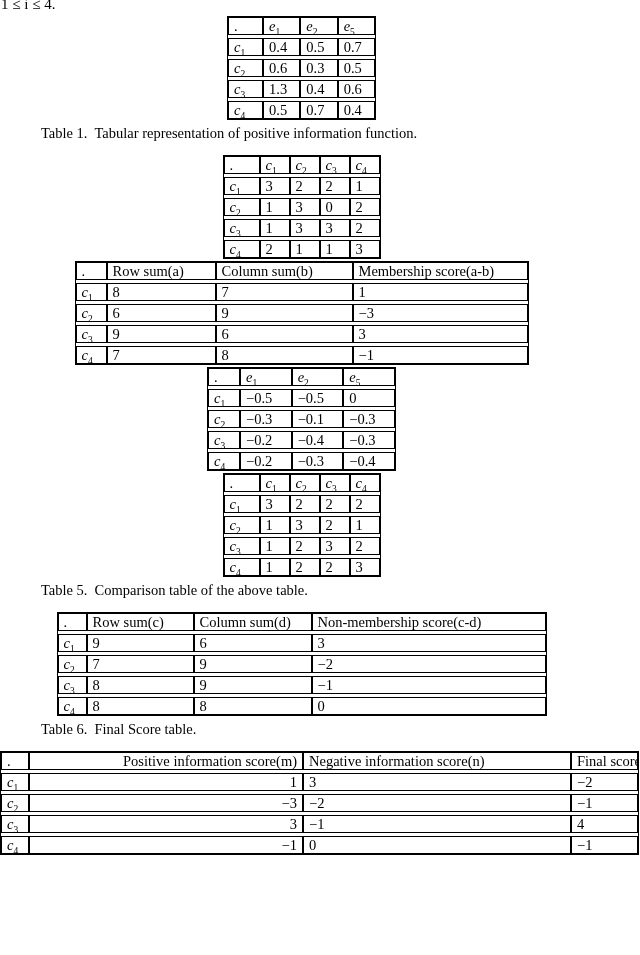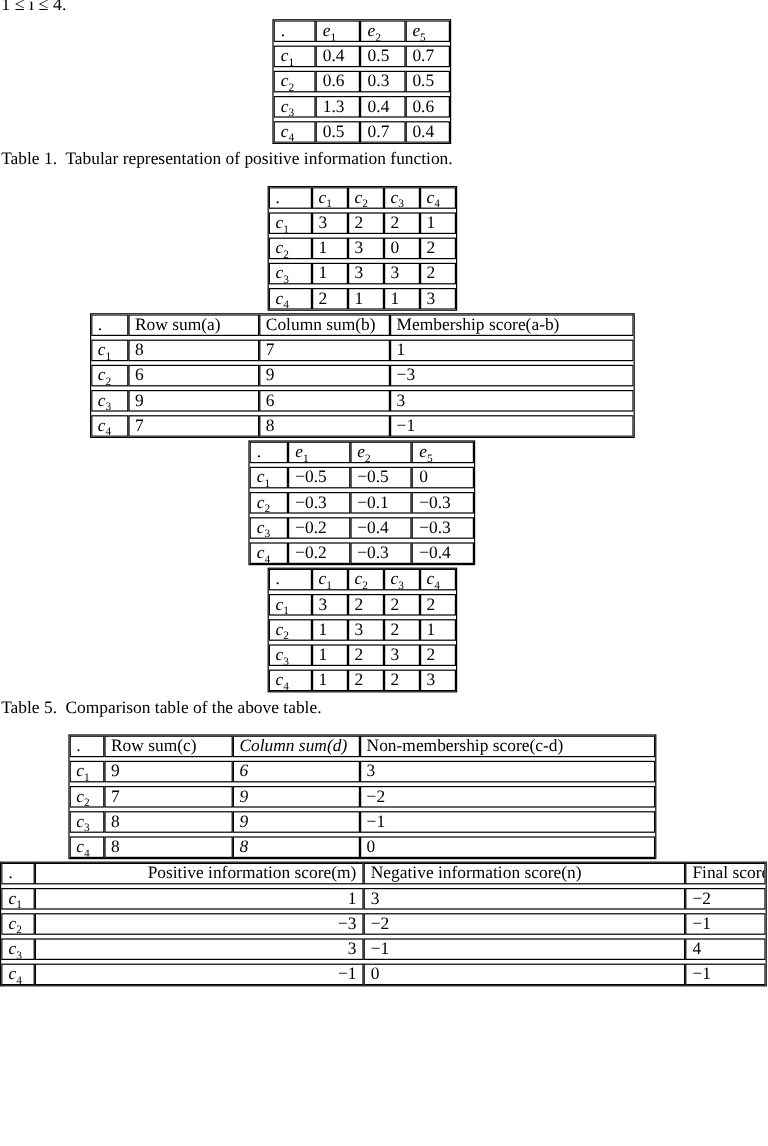--- a/index.html
+++ b/index.html
@@ -39,27 +39,27 @@
     vertical-align:middle;
     white-space:nowrap;
     overflow:hidden;
   }
   sub{font-size:9.5px;line-height:0;}
   .caption{
     font-size:14.5px;line-height:16px;
     margin:5px 0 12px 1px;
     text-align:left;
   }
-  .cap-label{margin-right:7px;}
+  .cap-label{margin-right:7px;padding-left:40px;}
   
   .t0{width:147px;} .t0 .c0{width:35px;}
   .t1,.t4{width:156px;} .t1 .c0,.t4 .c0{width:36px;}
-  .t2{width:452px;} .t2 .c0{width:31px;} .t2 .c1{width:109px;} .t2 .c2{width:109px;margin-top:36px;}
+  .t2{width:452px;} .t2 .c0{width:31px;} .t2 .c1{width:109px;} .t2 .c2{width:137px;margin-top:36px;}
   .t3{width:187px;} .t3 .c0{width:32px;}
-  .t5{width:488px;} .t5 .c0{width:29px;} .t5 .c1{width:107px;} .t5 .c2{width:106px;font-style:italic;}
+  .t5{width:488px;} .t5 .c0{width:29px;} .t5 .c1{width:107px;} .t5 .c2{width:118px;}
   .t6{width:637px;} .t6 .c0{width:28px;} .t6 .c1{width:274px;text-align:right;} .t6 .c2{width:268px;margin-left:38px;}
 </style>
 </head>
 <body>
 
 <div>
 
   <div class="intro">1 ≤ i ≤ 4.</div>
 
   <div class="center">
@@ -311,20 +311,21 @@
             </tr>
             <tr>
               <td class="c0"><i>c</i><sub>4</sub></td>
               <td class="c1">8</td>
               <td class="c2">8</td>
               <td class="c3">0</td>
             </tr>
           </tbody>
         </table>
     </div>
+    <div class="caption"><span class="cap-label">Table 6.</span><span>Final Score table.</span></div>
   </div>
 
   <div class="full">
     <div class="tbl-wrap">
       <table class="t6">
           <thead>
             <tr>
               <th class="c0">.</th>
               <th class="c1">Positive information score(m)</th>
               <th class="c2">Negative information score(n)</th>

